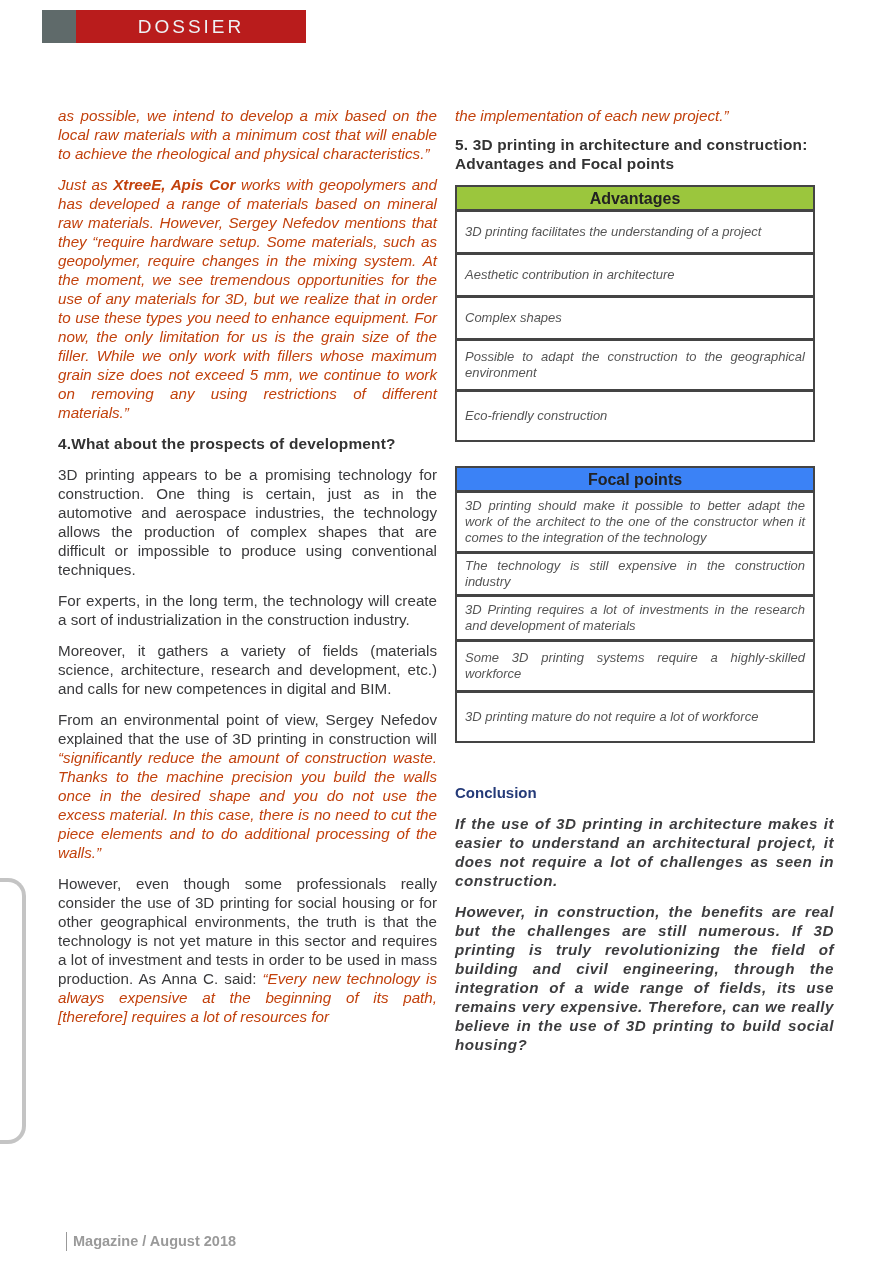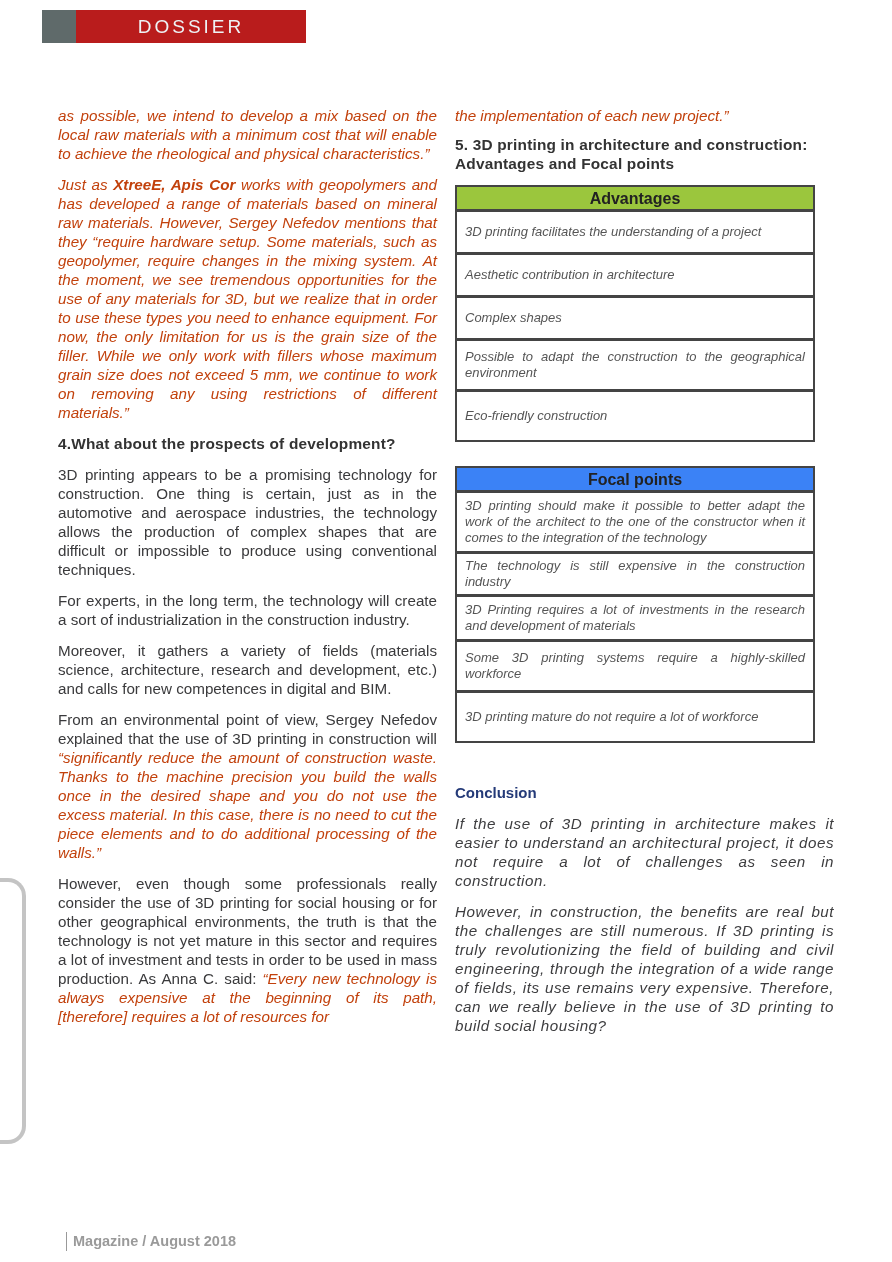--- a/index.html
+++ b/index.html
@@ -16,21 +16,21 @@
                   border: 4px solid #c4c4c4; border-left: none; border-radius: 0 18px 18px 0; }
 
   .col { position: absolute; font-size: 15.2px; line-height: 19px; }
   .col-left { left: 58px; top: 106px; width: 379px; }
   .col-right { left: 455px; top: 106px; width: 379px; }
 
   p { margin: 0 0 12px 0; text-align: justify; }
   .it { font-style: italic; color: #c2410c; }
   h3 { margin: 0 0 12px 0; font-size: 15.4px; line-height: 19px; font-weight: bold; color: #333; letter-spacing: 0.2px; }
   .concl-title { color: #243a78; font-weight: bold; font-size: 15px; margin: 0 0 12px 0; }
-  .concl p { font-weight: normal; font-style: italic; color: #3d3d3f; letter-spacing: 0.5px; }
+  .concl p { font-weight: bold; font-style: italic; color: #3d3d3f; letter-spacing: 0.5px; }
 
   table.box { border-collapse: collapse; width: 360px; margin: 0; }
   table.box th { border: 2px solid #444; height: 22px; font-size: 16px; font-weight: bold; color: #222; padding: 0; }
   table.box td { border: 2px solid #444; border-top-width: 3px; font-size: 13px; line-height: 16px; font-style: italic;
                  color: #555; padding: 0 8px; text-align: justify; }
   .adv th { background: #9bc63d; }
   .foc th { background: #3b82f6; }
   .adv td { height: 40px; }
   .foc td { padding: 0 8px; border-radius: 10px; }
 

